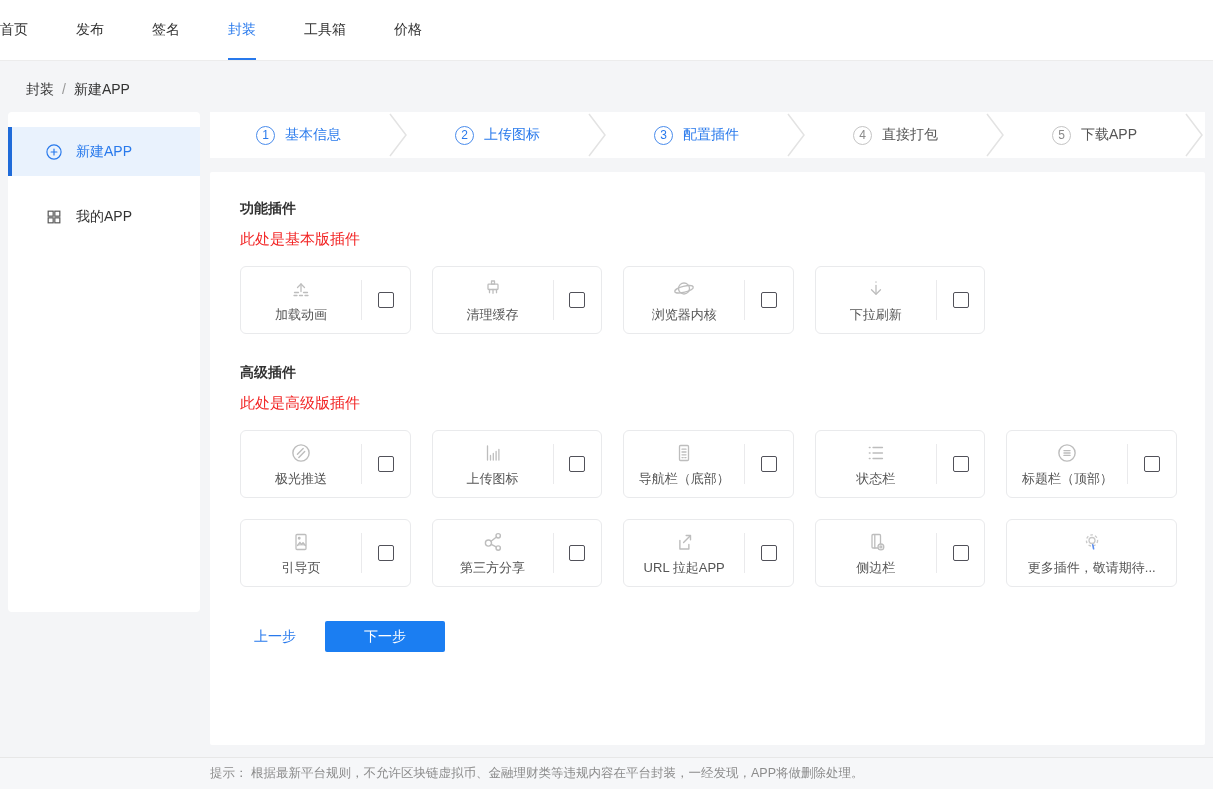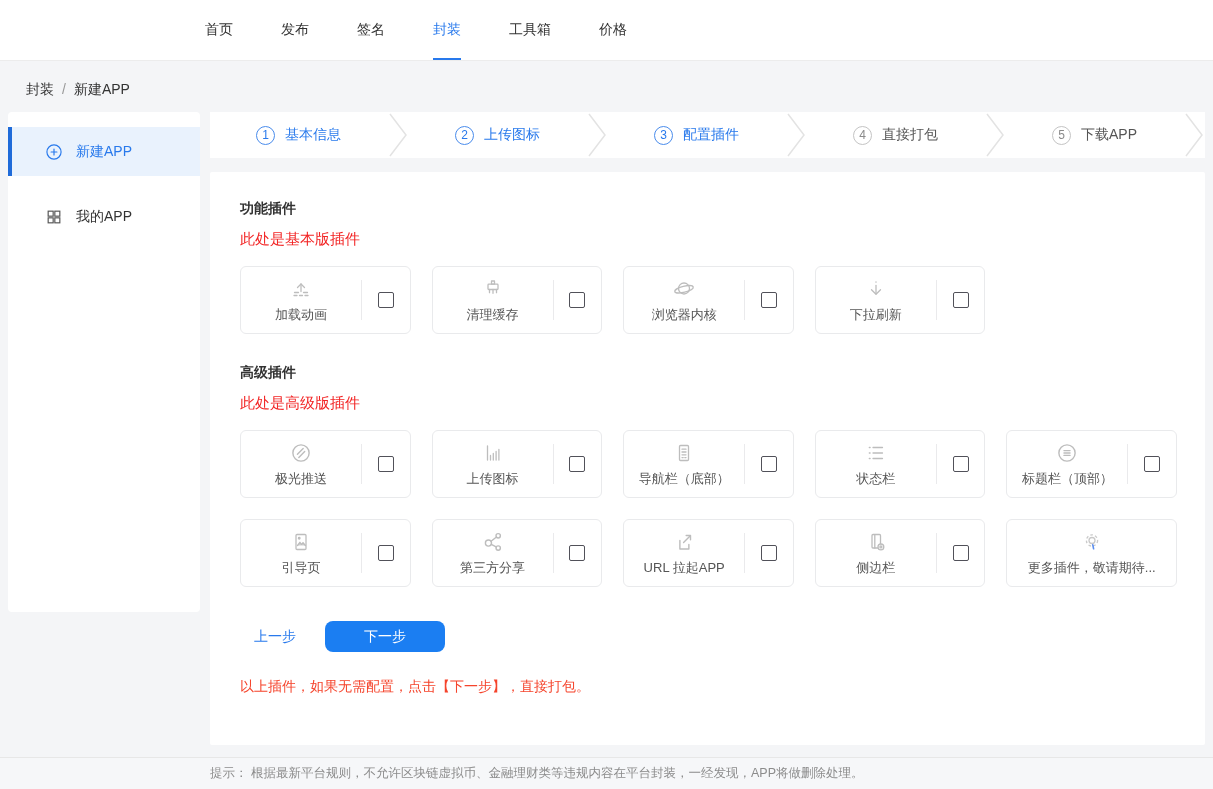--- a/index.html
+++ b/index.html
@@ -5,21 +5,21 @@
   * { margin:0; padding:0; box-sizing:border-box; }
   html,body { width:1213px; height:789px; }
   body {
     font-family:"Liberation Sans","DejaVu Sans",sans-serif;
     background:#f4f5f7; color:#333; font-size:14px;
     display:flex; flex-direction:column; overflow:hidden;
   }
   
   .header { height:61px; background:#fff; border-bottom:1px solid #ececec;
     display:flex; align-items:stretch; flex-shrink:0; }
-  .nav { display:flex; margin-left:205px; gap:48px; }
+  .nav { display:flex; gap:48px; }
   .nav-item { display:flex; align-items:center; cursor:pointer; color:#333;
     border-bottom:2px solid transparent; padding-top:2px; }
   .nav-item.active { color:#2879ec; border-bottom-color:#2879ec; }
   
   .breadcrumb { padding:20px 10px 13px 26px; font-size:14px; color:#333; flex-shrink:0; }
   .breadcrumb .sep { color:#999; margin:0 8px; }
   
   .cols { display:flex; margin:0 8px; flex:1 1 auto; align-items:stretch; }
   .sidebar { width:192px; background:#fff; border-radius:4px; height:500px;
     padding-top:15px; flex-shrink:0; }
@@ -53,21 +53,21 @@
   .card-div { width:1px; height:40px; background:#eaeaec; }
   .card-chk { flex:1 1 auto; display:flex; align-items:center; justify-content:center; }
   input[type="checkbox"] { appearance:none; -webkit-appearance:none; width:16px; height:16px;
     border:1px solid #515159; border-radius:2px; background:#fff; cursor:pointer; }
   .card.center-card { justify-content:center; }
   .card.center-card .card-main { width:auto; }
   
   .actions { display:flex; align-items:center; margin:34px 0 0 14px; }
   .prev-link { color:#2879ec; cursor:pointer; text-decoration:none; }
   .next-btn { width:120px; height:31px; background:#1b7ef2; border:none; color:#fff;
-    font-size:14px; border-radius:8px; margin-left:29px; cursor:pointer;
+    font-size:14px; border-radius:2px; margin-left:29px; cursor:pointer;
     font-family:inherit; }
   .pack-note { color:#f5442c; font-size:14px; margin:26px 0 0 0; }
   
   .footer { height:32px; border-top:1px solid #e7e7e7; background:#f6f7f9;
     display:flex; align-items:center; padding-left:210px; font-size:12.5px; color:#8c8c8c;
     flex-shrink:0; margin-top:12px; }
 </style>
 </head>
 <body>
 
@@ -386,20 +386,19 @@
                 <span class="card-lbl">更多插件，敬请期待...</span>
               </div>
             </div>
           </div>
         </div>
 
       <div class="actions">
         <a class="prev-link">上一步</a>
         <button class="next-btn">下一步</button>
       </div>
-      <div class="pack-note">以上插件，如果无需配置，点击【下一步】，直接打包。</div>
     </div>
   </div>
 </div>
 
 <div class="footer">
   <span>提示：  根据最新平台规则，不允许区块链虚拟币、金融理财类等违规内容在平台封装，一经发现，APP将做删除处理。</span>
 </div>
 
 </body></html>

